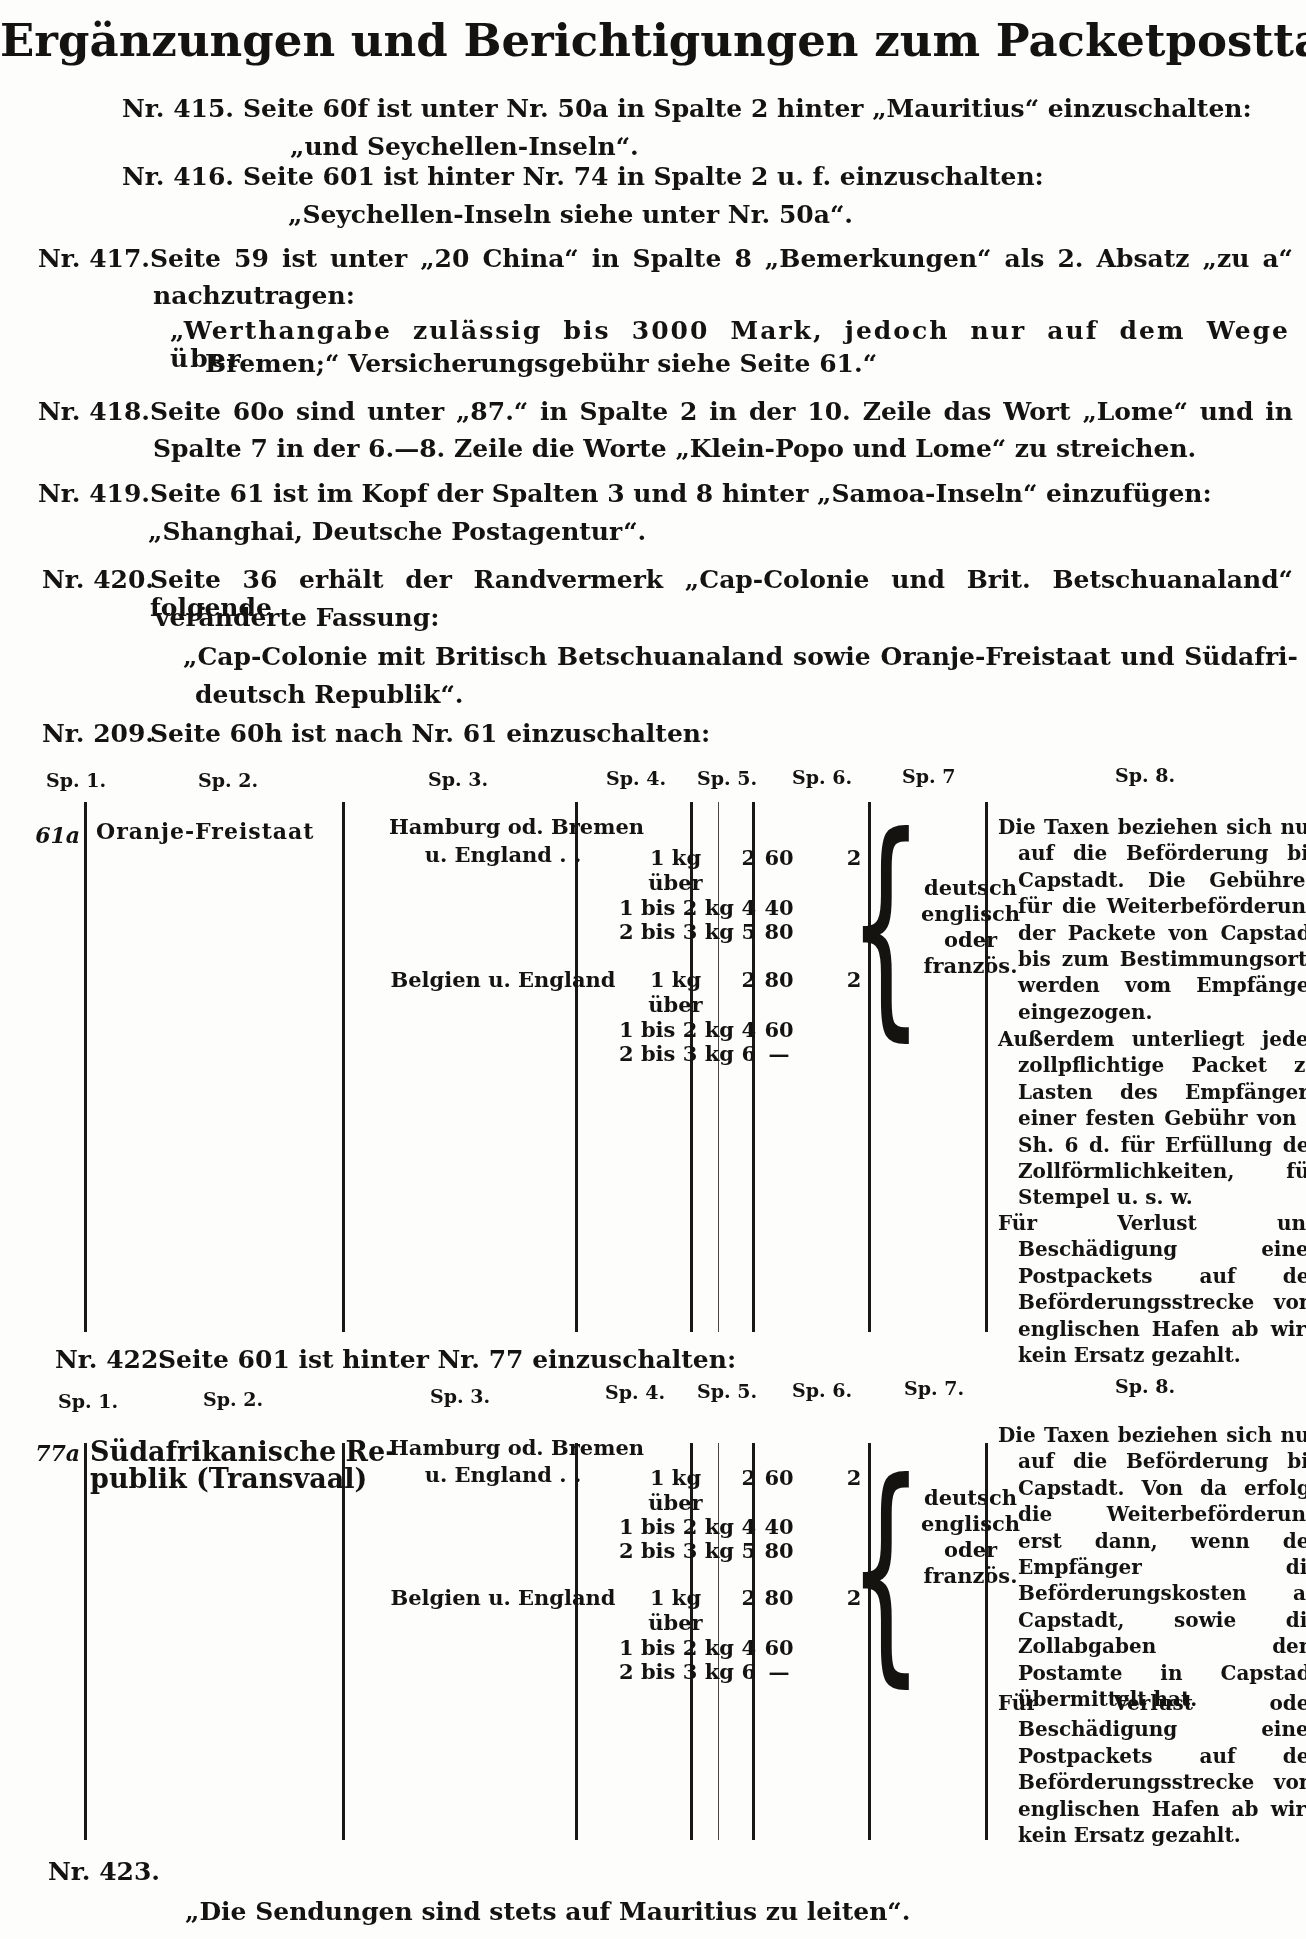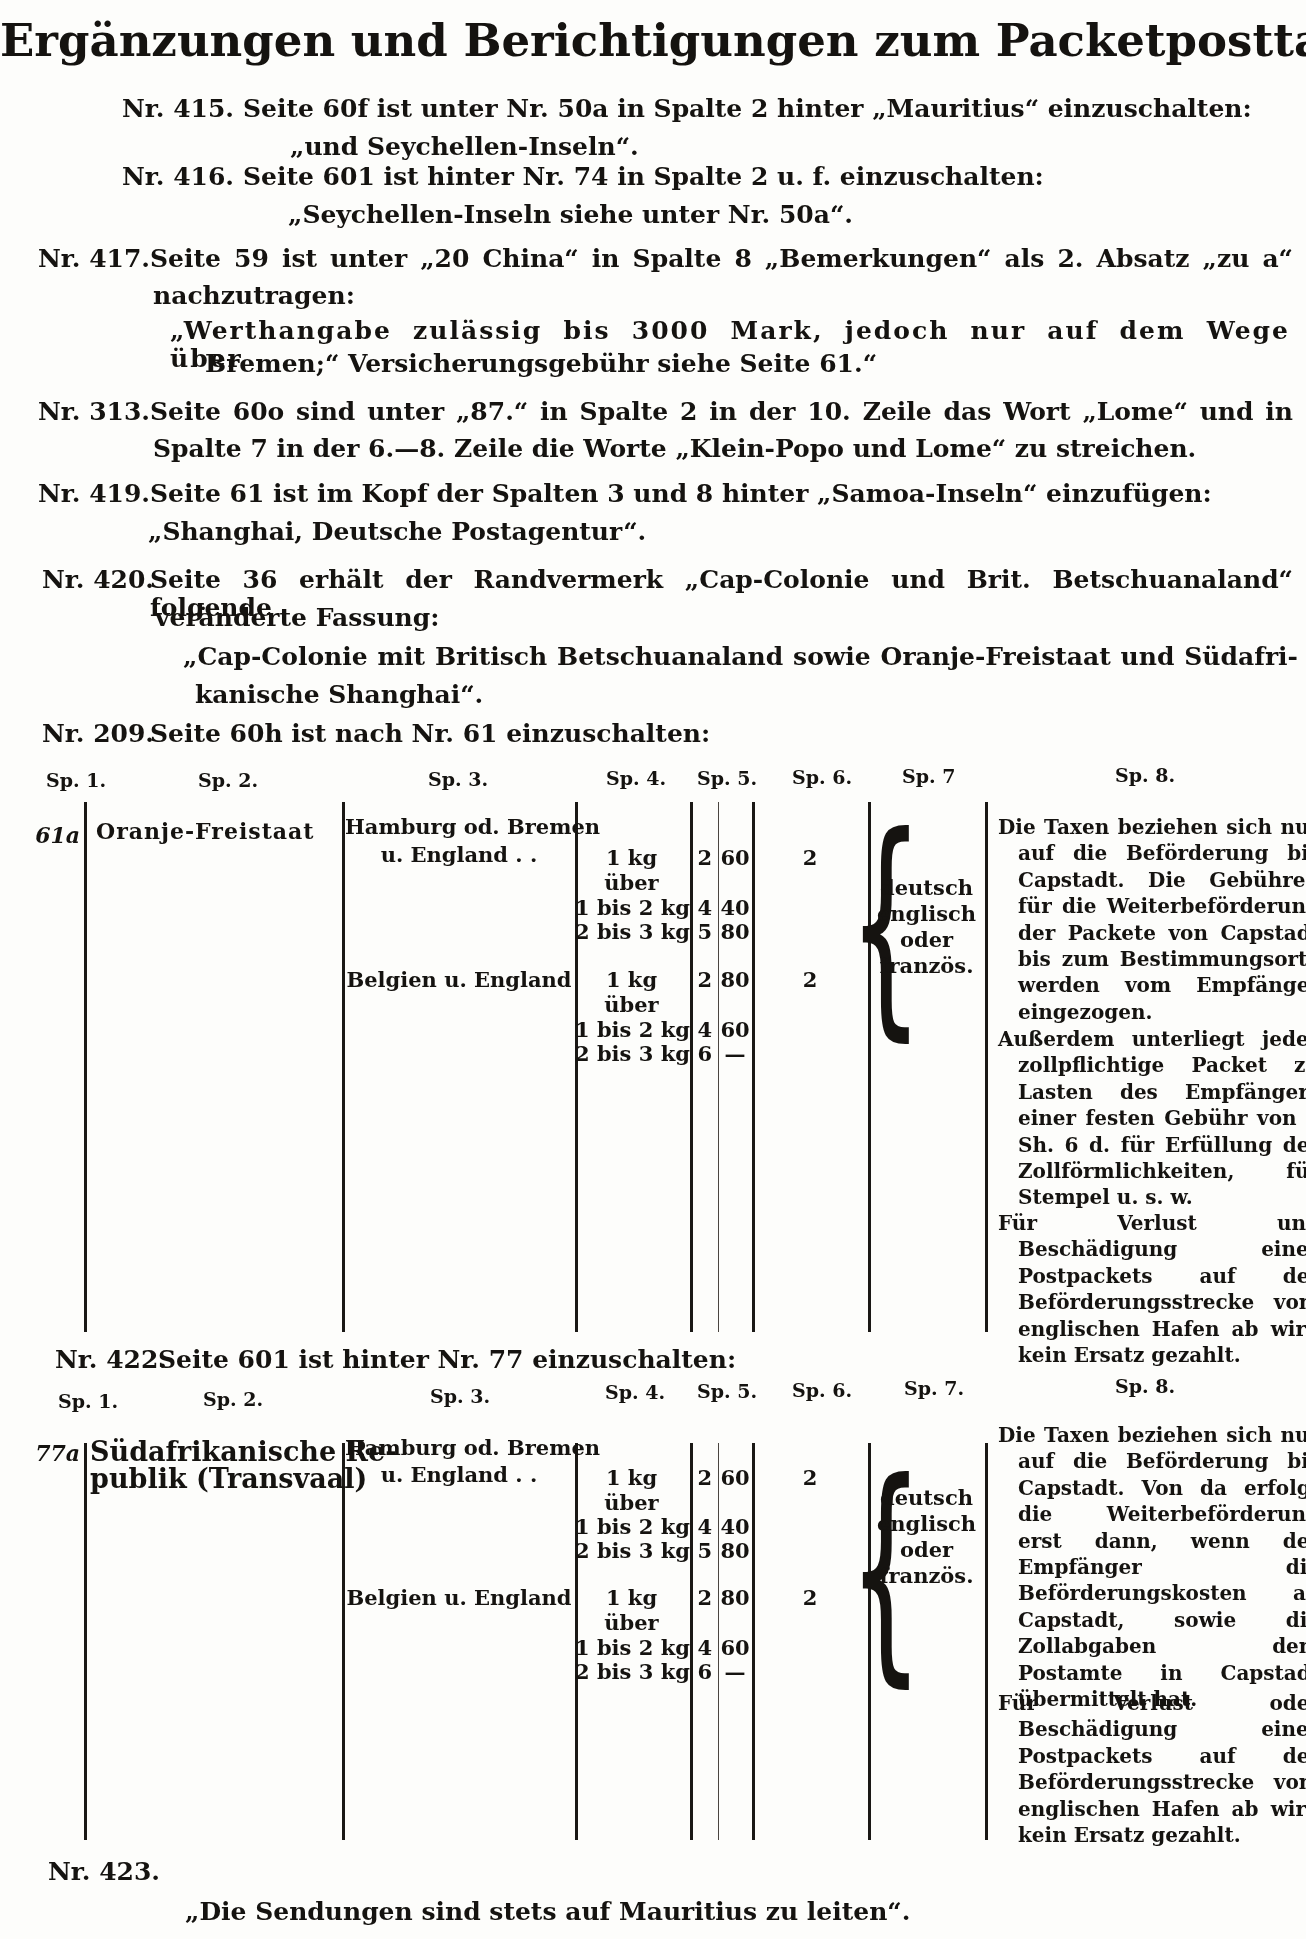--- a/index.html
+++ b/index.html
@@ -12,21 +12,21 @@
   .t{position:absolute; font-size:25px; line-height:1.12; white-space:nowrap;}
   .jst{white-space:normal; text-align:justify; text-align-last:justify;}
   .sp{letter-spacing:2px; word-spacing:8px;}
   #title{
     position:absolute; left:0; top:14px; width:1306px; text-align:center;
     font-size:45px; font-weight:900; letter-spacing:0px; white-space:nowrap;
   }
   .hdr{position:absolute; font-size:19px; white-space:nowrap;}
   .vr{position:absolute; width:3px; background:#1a1815;}
   .vr.thin{width:1px; background:#4a4540;}
-  .cell{position:absolute; font-size:21px; line-height:1.1; white-space:nowrap;}
+  .cell{position:absolute; font-size:21px; line-height:1.1; white-space:nowrap;padding-left:44px;}
   .c{text-align:center;}
   .r{text-align:right;}
   .rowid{position:absolute; font-size:22px; text-align:right; white-space:nowrap;font-style:italic;}
   .country{position:absolute; font-size:22px; font-weight:900; letter-spacing:1px; white-space:nowrap;}
   .country2{position:absolute; font-size:27px; font-weight:900; text-align:center; white-space:nowrap;}
   .rem{
     position:absolute; width:302px; font-size:20px; line-height:26.4px;
     padding-left:20px; text-indent:-20px; text-align:justify; white-space:normal;
   }
   .brace{
@@ -48,33 +48,33 @@
   <div class="t" style="left:122px;top:163px">Nr. 416.</div>
   <div class="t" style="left:243px;top:163px">Seite 601 ist hinter Nr. 74 in Spalte 2 u. f. einzuschalten:</div>
   <div class="t" style="left:288px;top:201px">„Seychellen-Inseln siehe unter Nr. 50a“.</div>
 
   <div class="t" style="left:38px;top:245px">Nr. 417.</div>
   <div class="t jst" style="left:150px;top:245px;width:1143px">Seite 59 ist unter „20 China“ in Spalte 8 „Bemerkungen“ als 2. Absatz „zu a“</div>
   <div class="t" style="left:153px;top:282px">nachzutragen:</div>
   <div class="t jst sp" style="left:170px;top:317px;width:1120px">„Werthangabe zulässig bis 3000 Mark, jedoch nur auf dem Wege über</div>
   <div class="t" style="left:205px;top:350px">Bremen;“ Versicherungsgebühr siehe Seite 61.“</div>
 
-  <div class="t" style="left:38px;top:398px">Nr. 313.</div>
+  <div class="t" style="left:38px;top:398px">Nr. 418.</div>
   <div class="t jst" style="left:150px;top:398px;width:1143px">Seite 60o sind unter „87.“ in Spalte 2 in der 10. Zeile das Wort „Lome“ und in</div>
   <div class="t" style="left:153px;top:435px">Spalte 7 in der 6.—8. Zeile die Worte „Klein-Popo und Lome“ zu streichen.</div>
 
   <div class="t" style="left:38px;top:480px">Nr. 419.</div>
   <div class="t" style="left:150px;top:480px">Seite 61 ist im Kopf der Spalten 3 und 8 hinter „Samoa-Inseln“ einzufügen:</div>
   <div class="t" style="left:148px;top:518px">„Shanghai, Deutsche Postagentur“.</div>
 
   <div class="t" style="left:42px;top:566px">Nr. 420.</div>
   <div class="t jst" style="left:150px;top:566px;width:1143px">Seite 36 erhält der Randvermerk „Cap-Colonie und Brit. Betschuanaland“ folgende</div>
   <div class="t" style="left:155px;top:604px">veränderte Fassung:</div>
   <div class="t jst" style="left:183px;top:643px;width:1115px">„Cap-Colonie mit Britisch Betschuanaland sowie Oranje-Freistaat und Südafri-</div>
-  <div class="t" style="left:195px;top:681px">kanische Shanghai“.</div>
+  <div class="t" style="left:195px;top:681px">deutsch Republik“.</div>
 
   <div class="t" style="left:42px;top:720px">Nr. 209.</div>
   <div class="t" style="left:150px;top:720px">Seite 60h ist nach Nr. 61 einzuschalten:</div>
 
   <div class="hdr" style="left:46px;top:769px">Sp. 1.</div>
   <div class="hdr" style="left:198px;top:769px">Sp. 2.</div>
   <div class="hdr" style="left:428px;top:768px">Sp. 3.</div>
   <div class="hdr" style="left:606px;top:767px">Sp. 4.</div>
   <div class="hdr" style="left:697px;top:767px">Sp. 5.</div>
   <div class="hdr" style="left:792px;top:766px">Sp. 6.</div>

